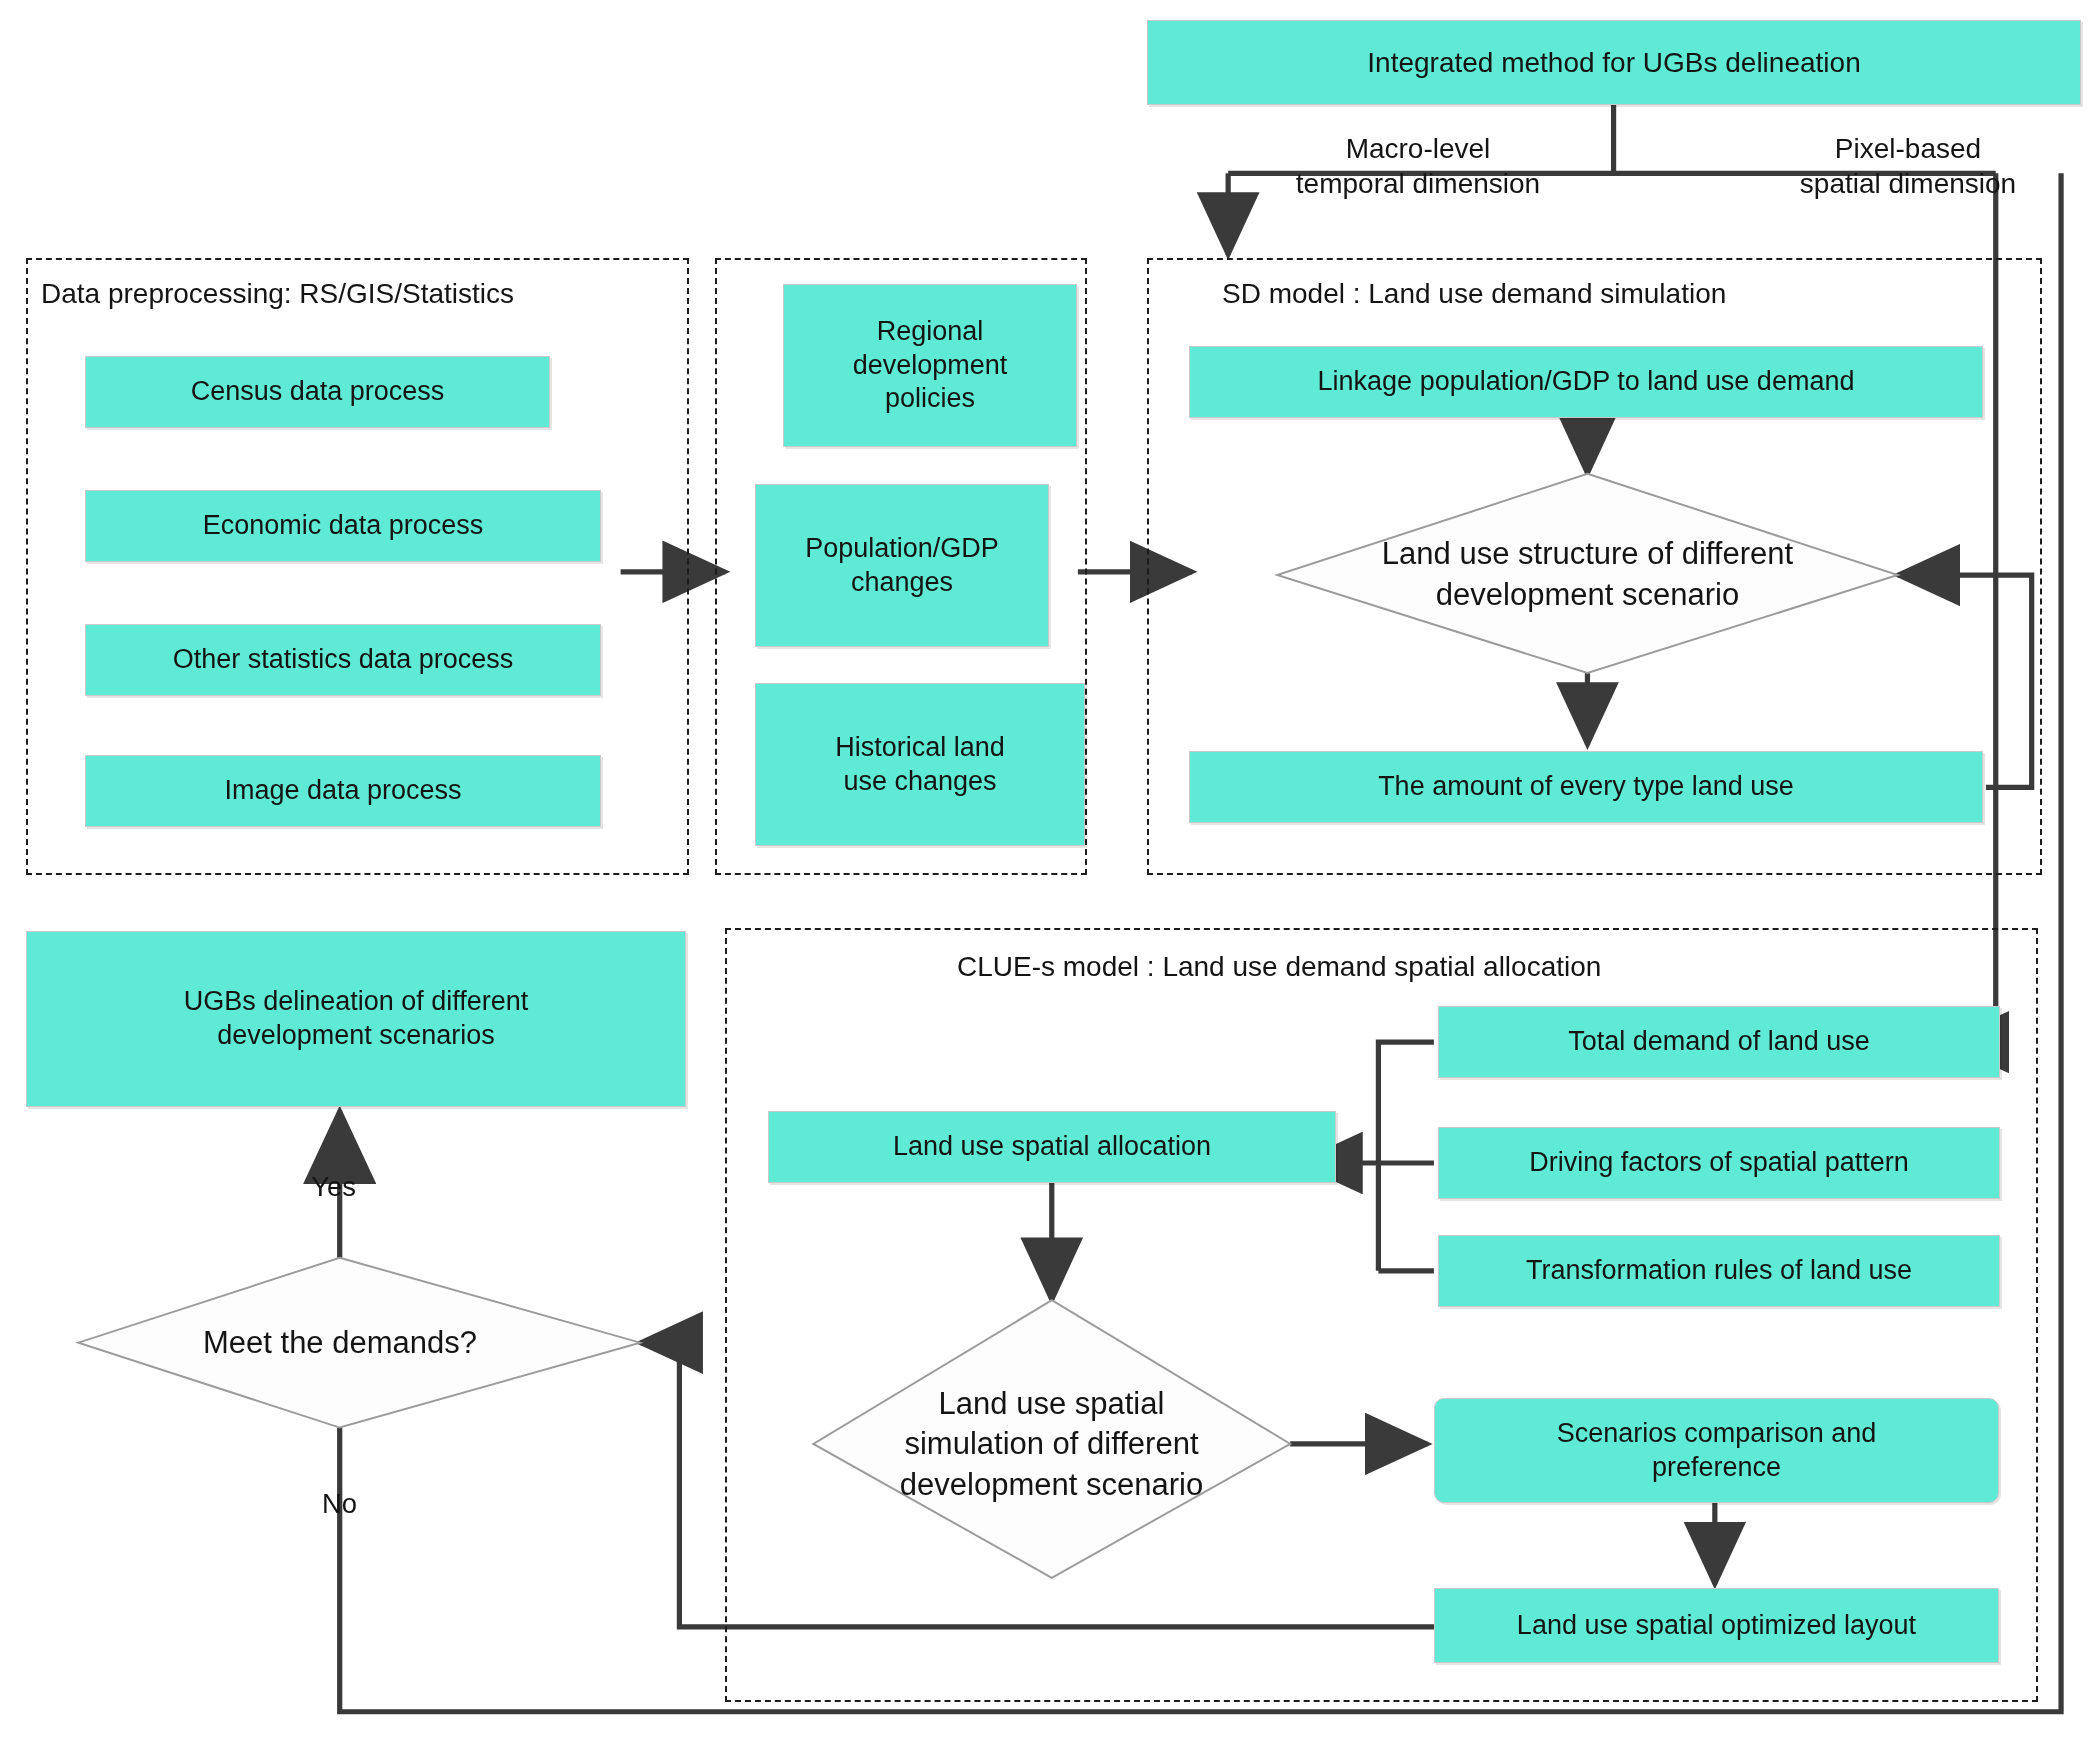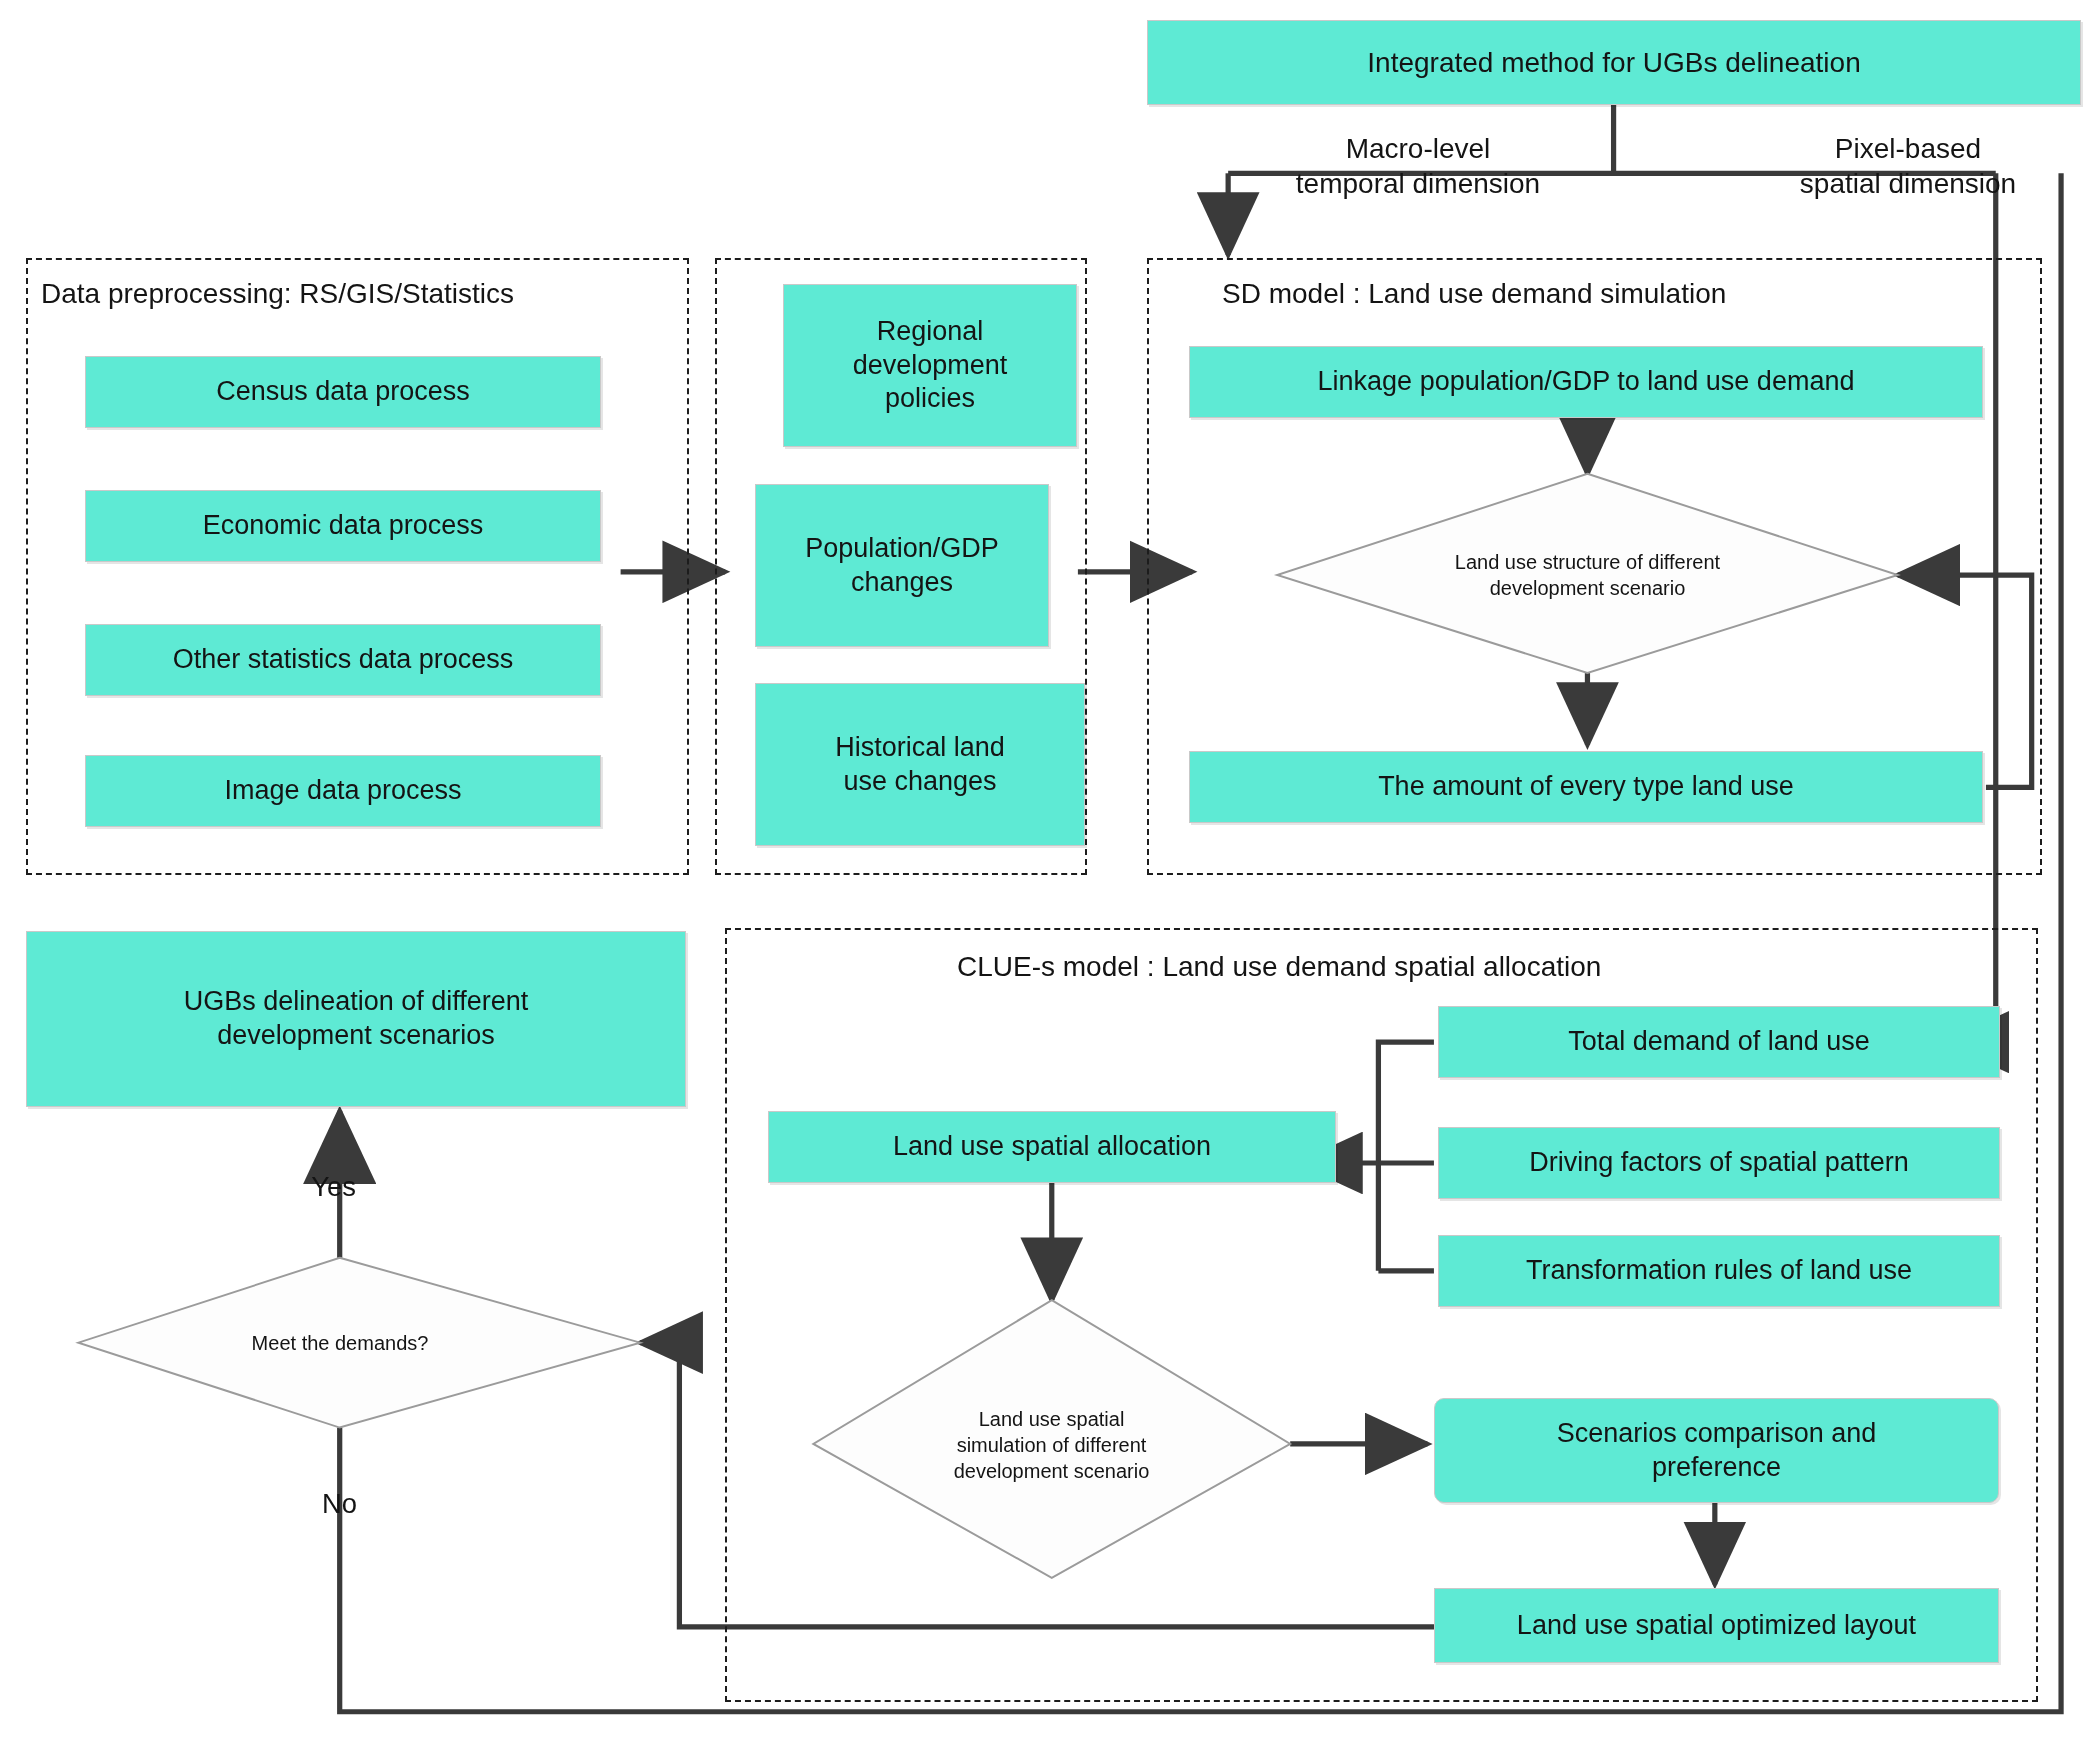--- a/index.html
+++ b/index.html
@@ -58,21 +58,21 @@
     color: #141414;
     white-space: nowrap;
   }
   
   .diamond-label {
     position: absolute;
     display: flex;
     align-items: center;
     justify-content: center;
     text-align: center;
-    font-size: 20px;
+    font-size: 31px;
     line-height: 1.3;
     color: #141414;
     pointer-events: none;
   }
   
   .edge-label {
     position: absolute;
     font-size: 28px;
     color: #141414;
     text-align: center;
@@ -147,21 +147,21 @@
 
   <div class="edge-label" style="left:1248px; top:131px; width:340px;">Macro-level
 temporal dimension</div>
 
   <div class="edge-label" style="left:1738px; top:131px; width:340px;">Pixel-based
 spatial dimension</div>
 
   <div class="group" style="left:26px; top:258px; width:663px; height:617px;"></div>
   <div class="group-title" style="left:41px; top:278px;">Data preprocessing: RS/GIS/Statistics</div>
 
-  <div class="node" style="left:85px; top:356px; width:516px; height:72px;">Census data process</div>
+  <div class="node" style="left:85px; top:356px; width:465px; height:72px;">Census data process</div>
   <div class="node" style="left:85px; top:490px; width:516px; height:72px;">Economic data process</div>
   <div class="node" style="left:85px; top:624px; width:516px; height:72px;">Other statistics data process</div>
   <div class="node" style="left:85px; top:755px; width:516px; height:72px;">Image data process</div>
 
   <div class="group" style="left:715px; top:258px; width:372px; height:617px;"></div>
 
   <div class="node" style="left:755px; top:284px; width:294px; height:163px; white-space:pre-line;margin-left:28px;">Regional
 development
 policies</div>
   <div class="node" style="left:755px; top:484px; width:294px; height:163px; white-space:pre-line;">Population/GDP

